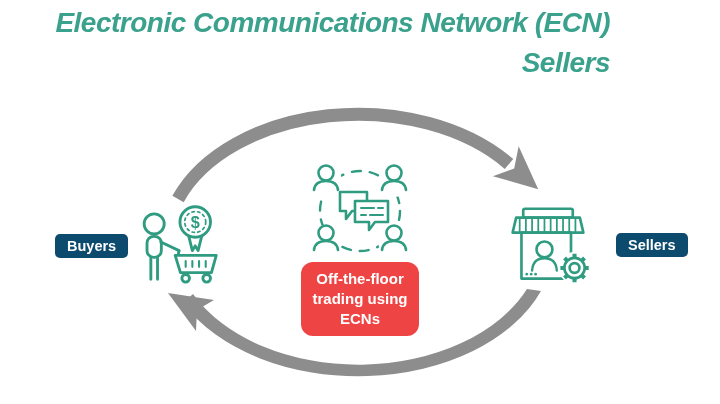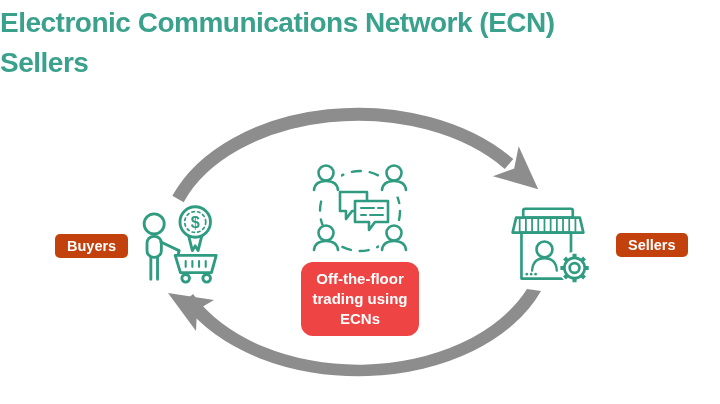--- a/index.html
+++ b/index.html
@@ -2,28 +2,28 @@
 <html><head>
 <meta charset="utf-8">
 <style>
   html,body{margin:0;padding:0;background:#ffffff;}
   #canvas{
     position:relative;width:720px;height:404px;overflow:hidden;background:#ffffff;
     font-family:"Liberation Sans","DejaVu Sans",sans-serif;
   }
   
   .title{
-    position:absolute;top:3px;left:0;width:610px;text-align:left;
-    color:#3aa18c;font-weight:bold;font-size:28px;line-height:40px;letter-spacing:-0.5px;
+    position:absolute;top:3px;left:0;width:610px;text-align:right;
+    color:#3aa18c;font-weight:bold;font-size:28px;line-height:40px;letter-spacing:-0.5px;font-style:italic;
   }
   
   #arrows{position:absolute;left:0;top:0;}
   
   .badge{
-    position:absolute;background:#c2410c;color:#ffffff;font-weight:bold;
+    position:absolute;background:#0c4a6e;color:#ffffff;font-weight:bold;
     font-size:14.5px;line-height:18px;padding:3px 12px;border-radius:5px;
   }
   #buyers-badge{left:55px;top:234px;}
   #sellers-badge{left:600px;top:233px;margin-left:16px;}
   
   .icon{position:absolute;}
   #buyer-icon{left:136px;top:201px;}
   #network-icon{left:300px;top:161px;}
   #seller-icon{left:502px;top:204px;}
   

